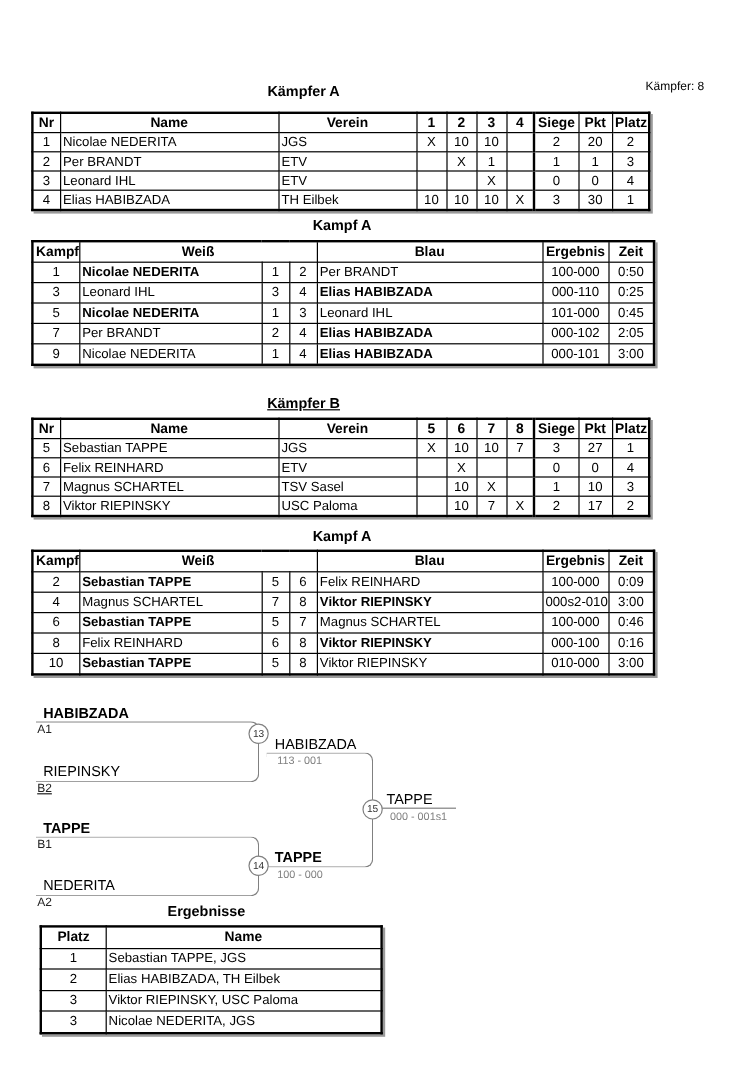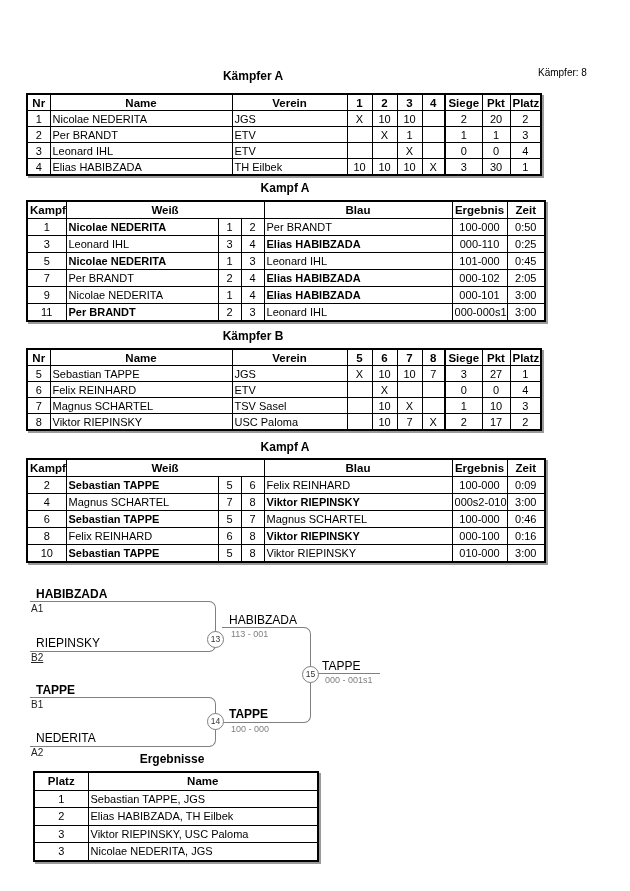--- a/index.html
+++ b/index.html
@@ -7,21 +7,21 @@
         font-family:"Liberation Sans",sans-serif;color:#000;overflow:hidden;}
 
   .title{position:absolute;top:41px;left:0;width:630px;text-align:center;
          font-size:21px;font-weight:bold;white-space:pre;}
 
   .fighters{position:absolute;top:67px;left:538px;font-size:10px;}
 
   .sec{position:absolute;font-size:12px;font-weight:bold;width:200px;text-align:center;}
   #h-pool-a{top:69px;left:153px;}
   #h-match-a{top:181px;left:185px;}
-  #h-pool-b{top:329px;left:153px;}
+  #h-pool-b{top:329px;left:153px;text-decoration:underline;}
   #h-match-b{top:440px;left:185px;}
   #h-results{top:752px;left:72px;}
 
   .tbl{position:absolute;}
   #t-pool-a{top:93px;left:26px;}
   #t-match-a{top:200px;left:26px;}
   #t-pool-b{top:348px;left:26px;}
   #t-match-b{top:458px;left:26px;}
   #t-results{top:771px;left:33px;}
 
@@ -45,21 +45,21 @@
   .conn{position:absolute;border-top:1px solid #808080;border-right:1px solid #808080;
         border-bottom:1px solid #808080;border-radius:0 7px 7px 0;}
   #c-semi1{left:30px;top:16px;width:185px;height:49px;}
   #c-final{left:222px;top:42px;width:88px;height:94px;}
   #c-semi2{left:30px;top:112px;width:185px;height:48px;}
   #l-final{position:absolute;left:318px;top:88px;width:62px;height:0;
            border-top:1px solid #808080;}
   .mcircle{position:absolute;width:15px;height:15px;border:1px solid #808080;
            border-radius:50%;background:#fff;font-size:8.5px;line-height:15px;
            text-align:center;color:#333;}
-  #m13{left:207px;top:46px;}
+  #m13{left:207px;top:18px;}
   #m14{left:207px;top:128px;text-align:center;}
   #m15{left:302px;top:81px;}
   .ename{position:absolute;font-size:12px;white-space:nowrap;}
   .seed{position:absolute;font-size:10px;color:#222;white-space:nowrap;}
   .score{position:absolute;font-size:9px;color:#808080;white-space:nowrap;}
   #n-habibzada{left:36px;top:2px;font-weight:bold;}
   #s-a1{left:31px;top:18px;}
   #n-riepinsky{left:36px;top:51px;}
   #s-b2{left:31px;top:67px;text-decoration:underline;}
   #w13{left:229px;top:28px;}
@@ -222,29 +222,20 @@
           </tr>
           <tr>
             <td class="ac">9</td>
             <td class="al">Nicolae NEDERITA</td>
             <td class="ac">1</td>
             <td class="ac">4</td>
             <td class="al b">Elias HABIBZADA</td>
             <td class="ac">000-101</td>
             <td class="ac">3:00</td>
           </tr>
-          <tr>
-            <td class="ac">11</td>
-            <td class="al b">Per BRANDT</td>
-            <td class="ac">2</td>
-            <td class="ac">3</td>
-            <td class="al">Leonard IHL</td>
-            <td class="ac">000-000s1</td>
-            <td class="ac">3:00</td>
-          </tr>
         </tbody>
       </table>
     </div>
 
   <div class="sec" id="h-pool-b">Kämpfer B</div>
   <div class="tbl" id="t-pool-b">
       <table class="grid pool">
         <colgroup>
           <col style="width: 23px;">
           <col style="width: 182px;">

